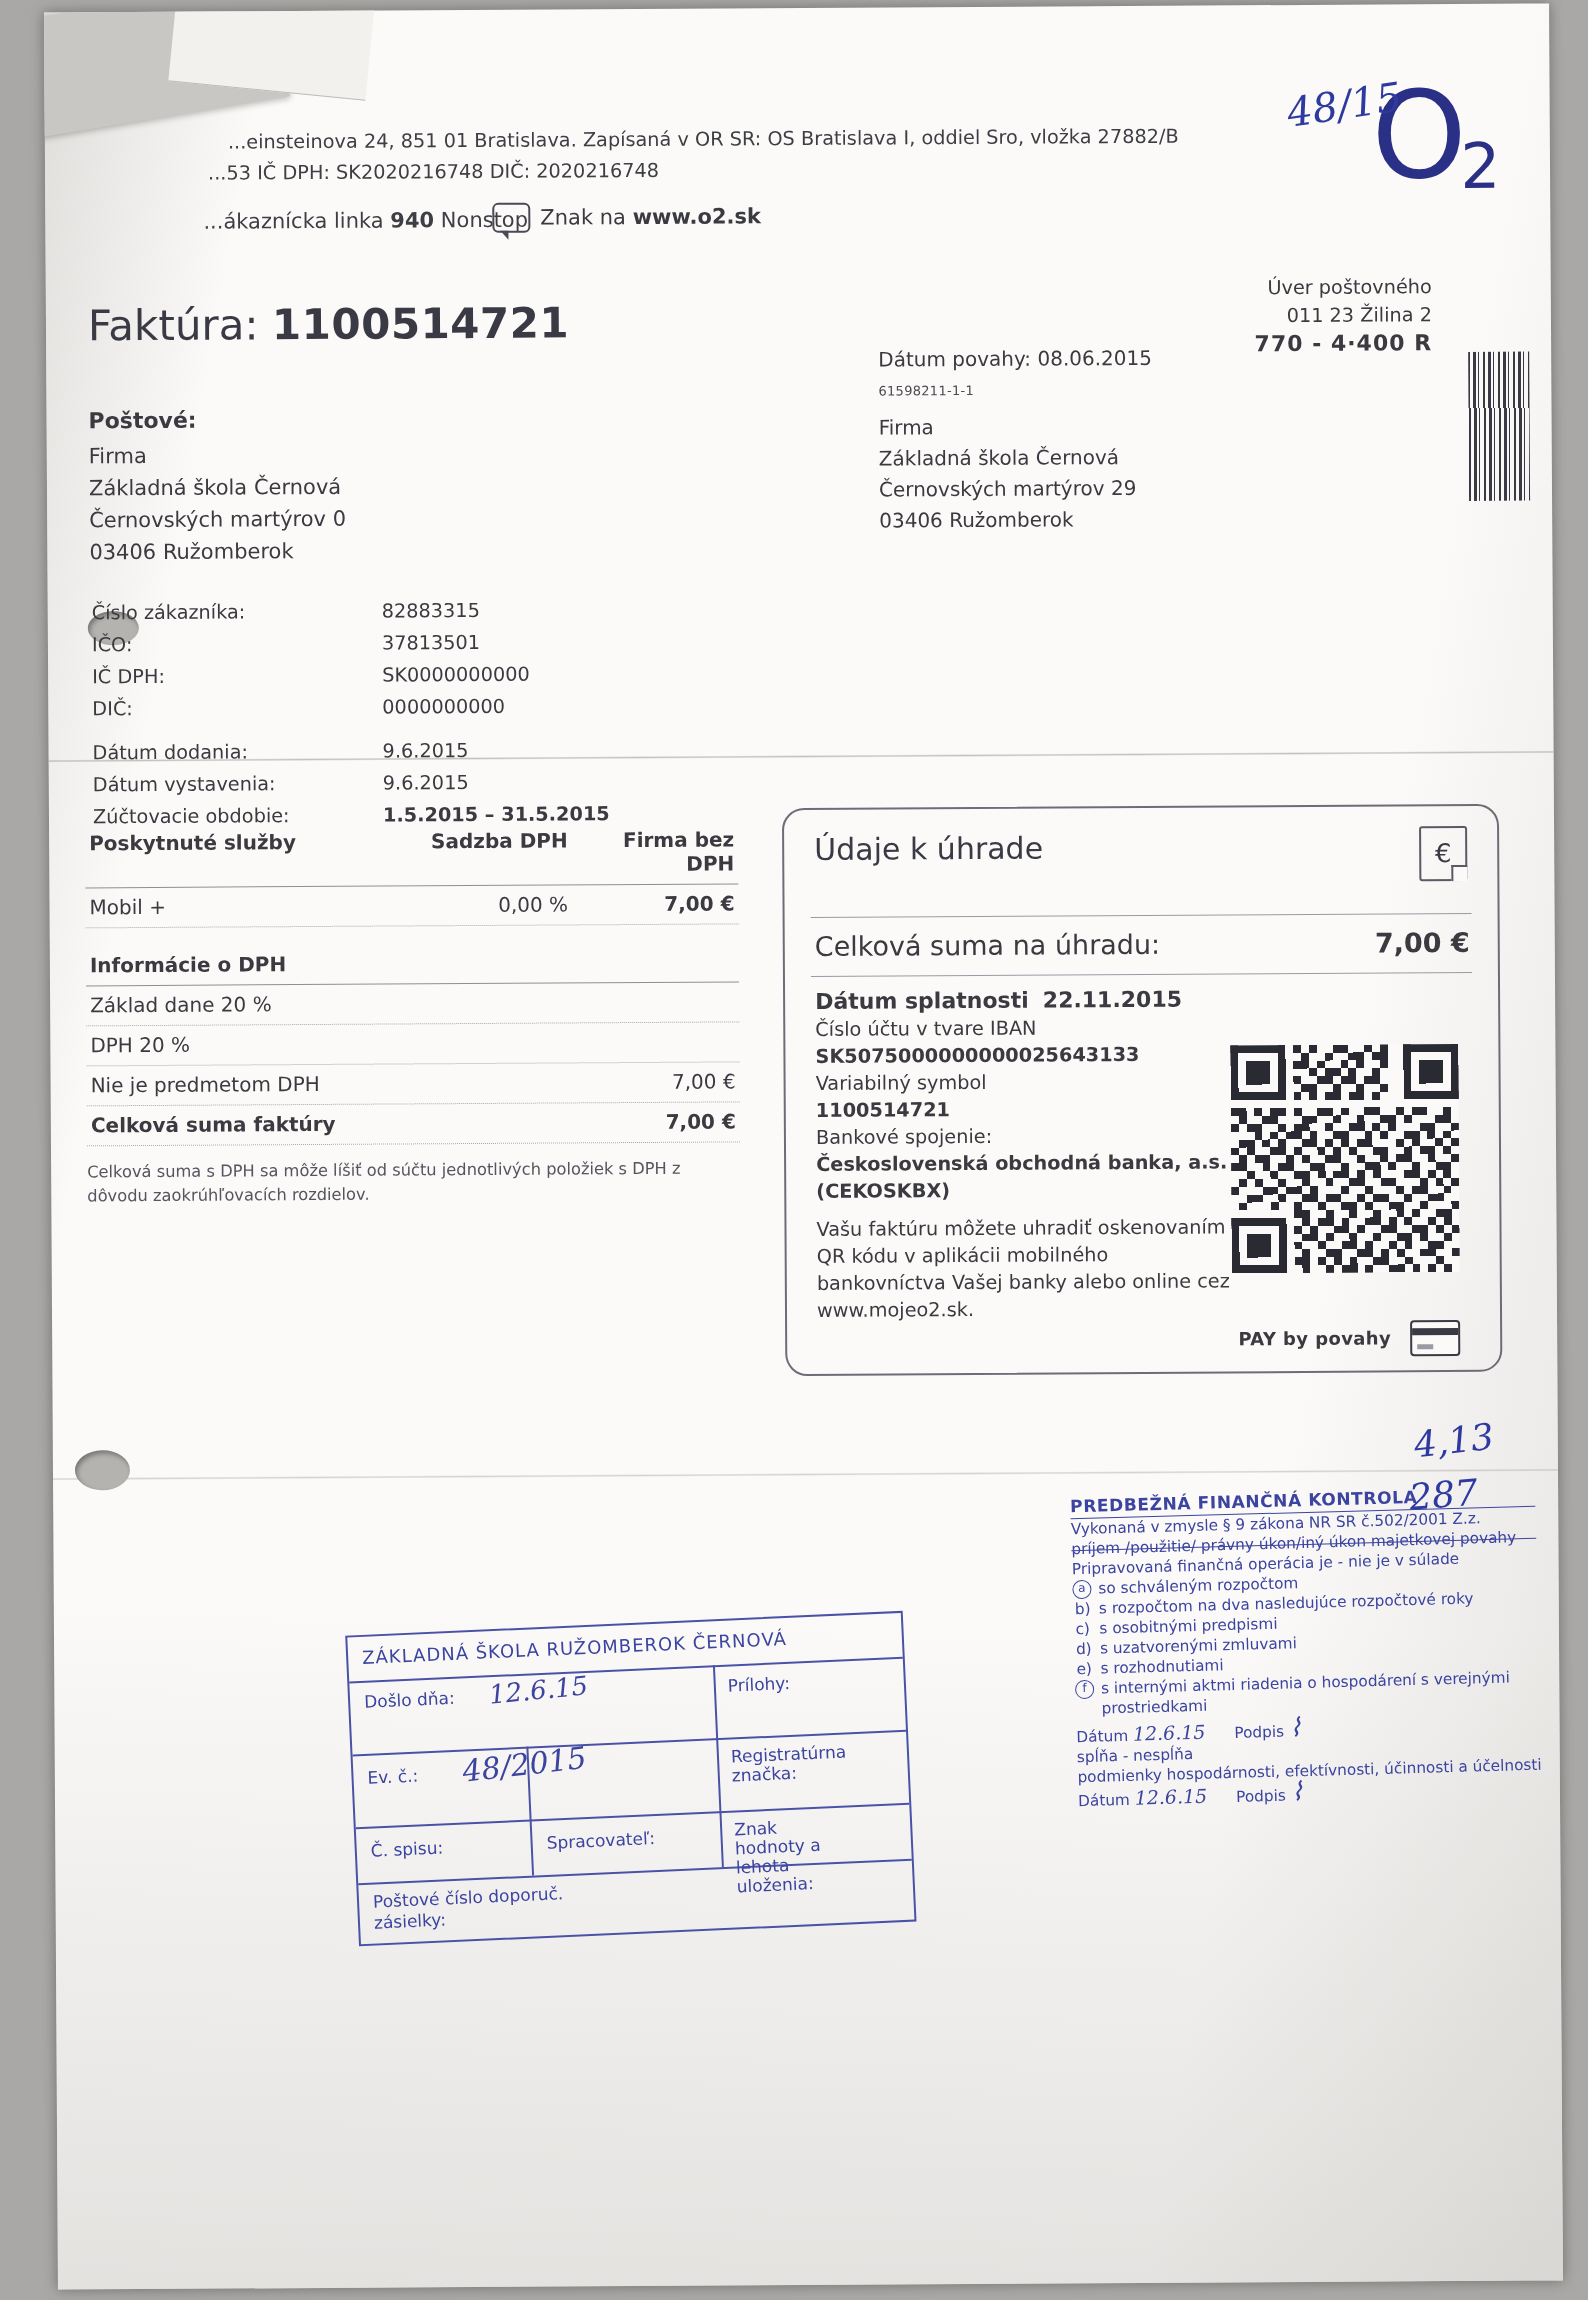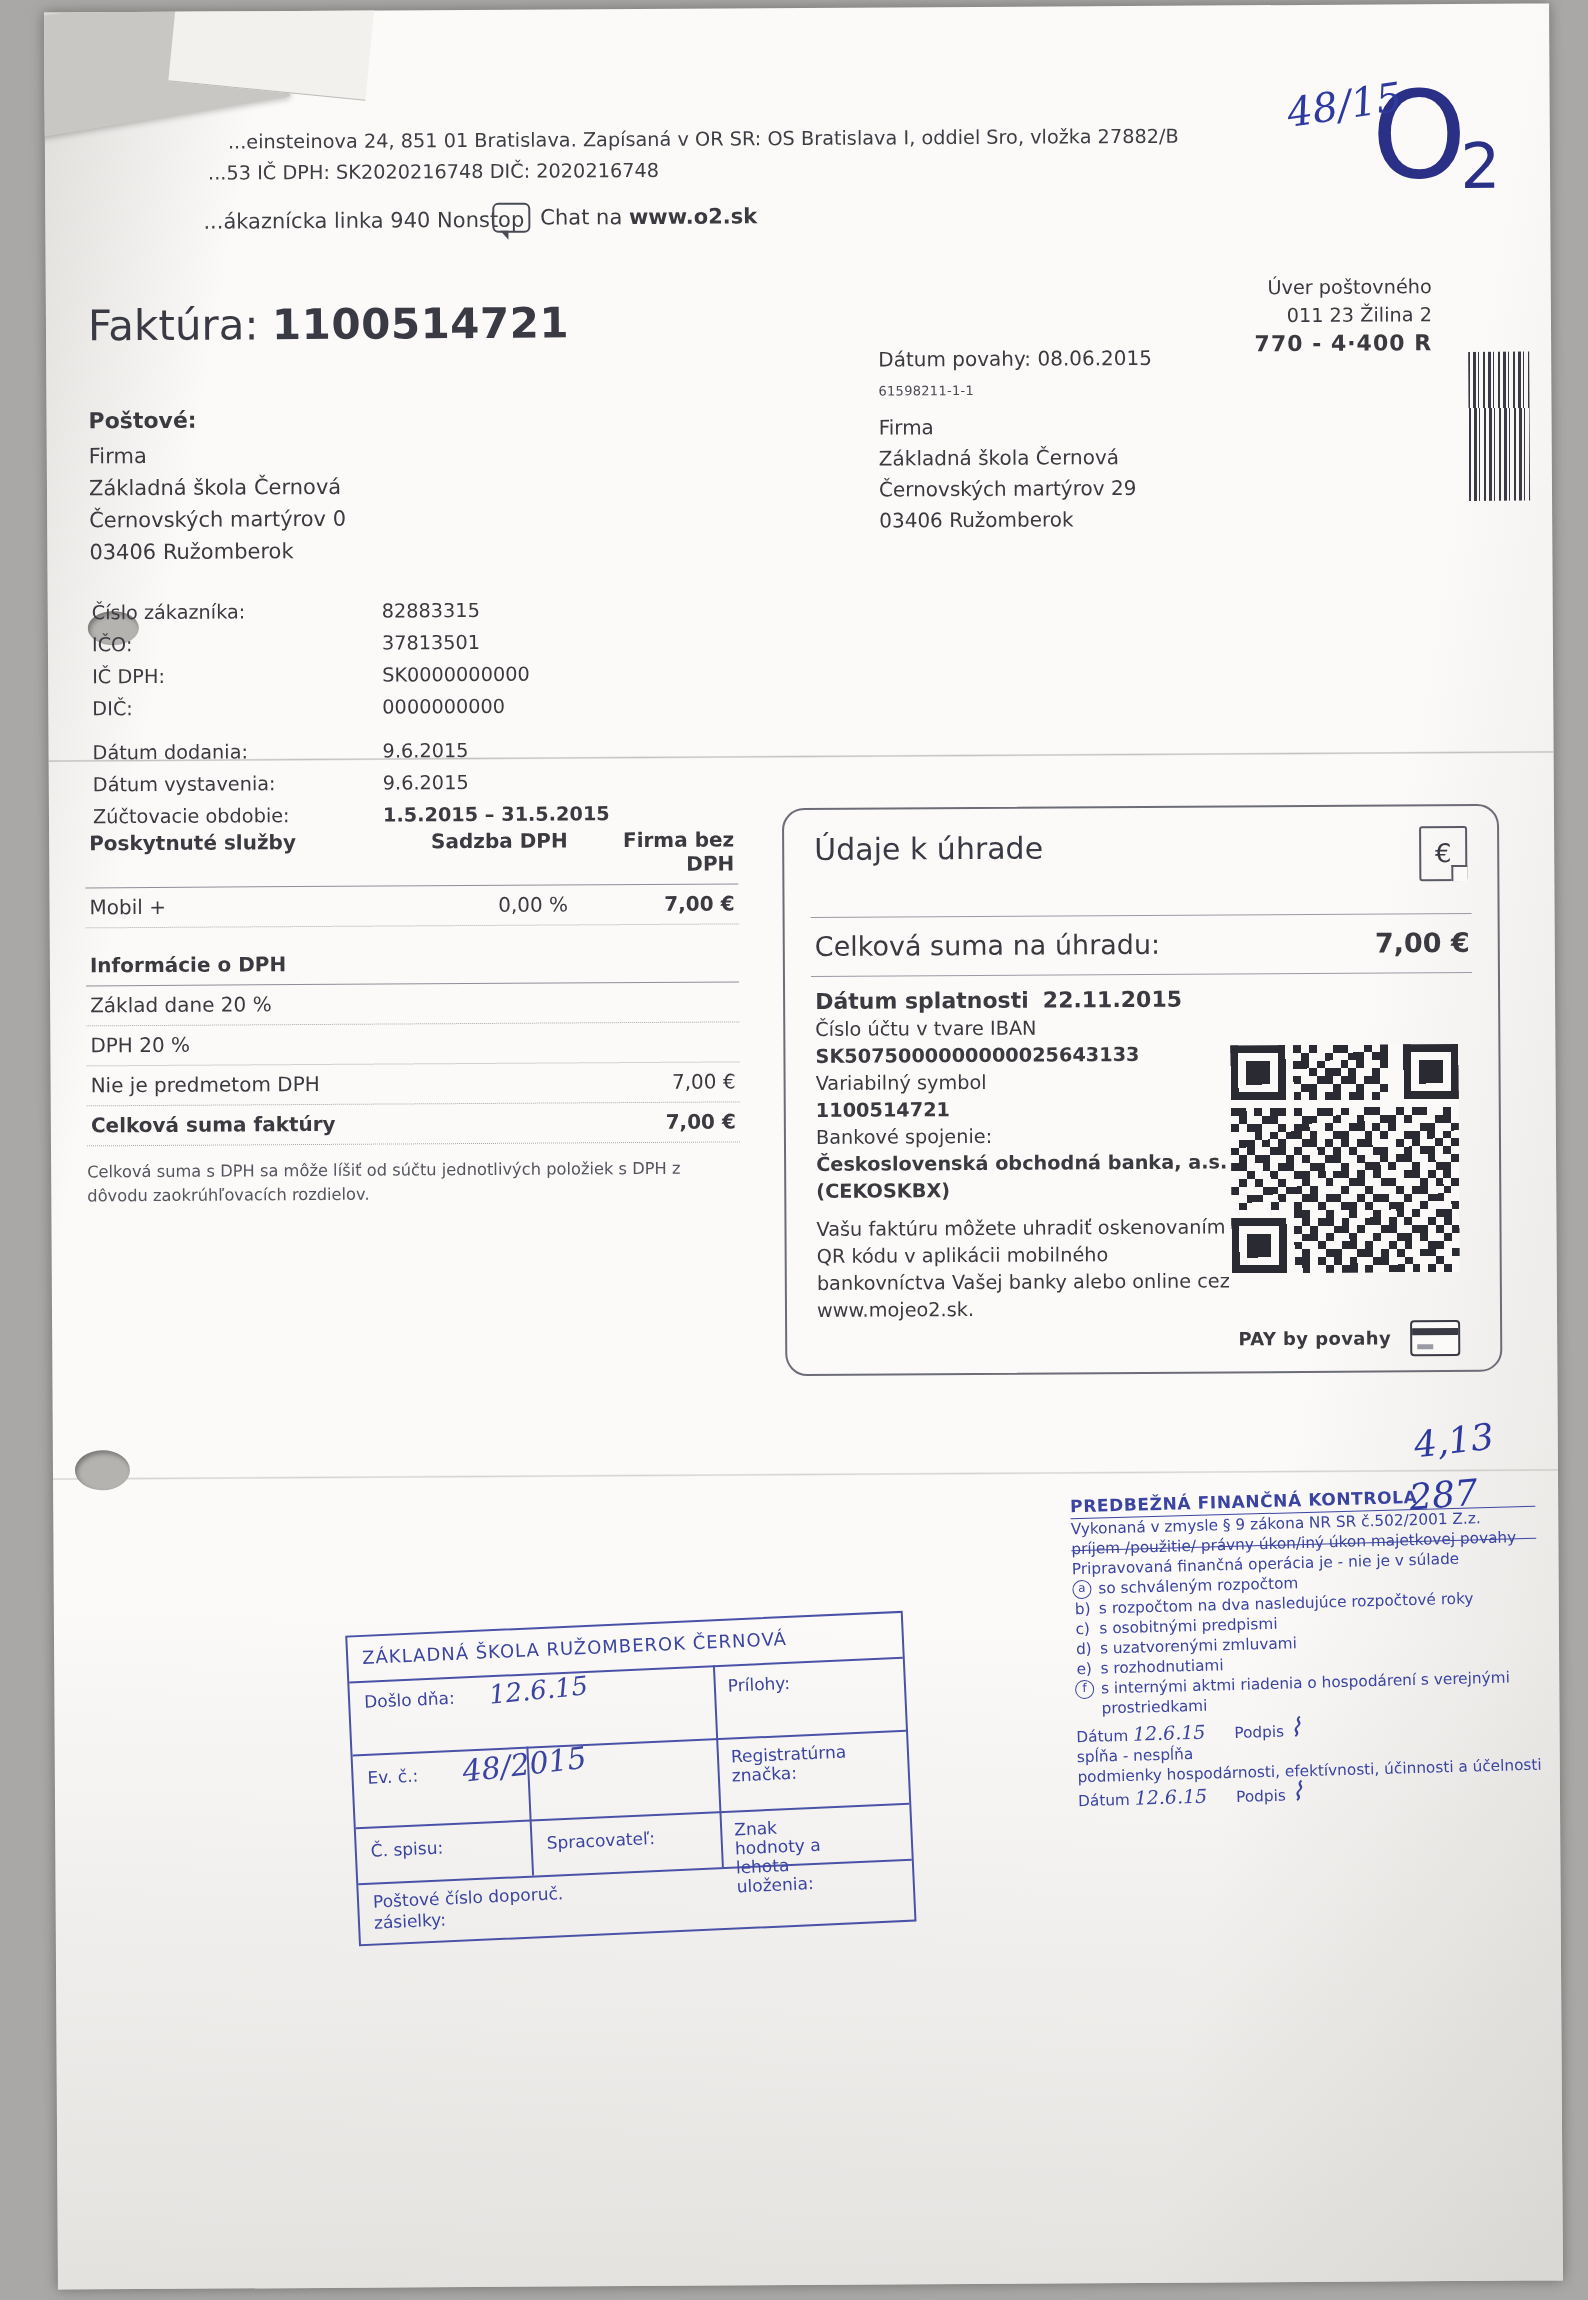--- a/index.html
+++ b/index.html
@@ -81,21 +81,21 @@
   }
   .hdr-line1, .hdr-line2, .hdr-line3 {
     position: absolute;
     white-space: nowrap;
     font-size: 19.3px;
     color: #3e3e45;
   }
   .hdr-line1 { left: 183px; top: 119px; }
   .hdr-line2 { left: 163px; top: 150px; }
   .hdr-line3 { left: 158px; top: 198px; font-size: 21px; }
-  .hdr-line3 b { font-weight: normal; }
+  .hdr-line3 b { font-weight: bold; }
   .chat-ico {
     position: absolute;
     left: 447px;
     top: 193px;
     width: 34px;
     height: 26px;
     border: 2.5px solid #4a4a55;
     border-radius: 6px;
   }
   .chat-ico:after {
@@ -292,21 +292,21 @@
 
     <div class="doc">
 
       <div class="hdr-line1">...einsteinova 24, 851 01 Bratislava. Zapísaná v OR SR: OS Bratislava I, oddiel Sro, vložka 27882/B</div>
       <div class="hdr-line2">...53   IČ DPH: SK2020216748   DIČ: 2020216748</div>
       <div class="hdr-line3">
         <span>...ákaznícka linka </span><b>940</b><span> Nonstop</span>
       </div>
       <div class="chat-ico"></div>
       <div class="chat-txt">
-        <span>Chat na </span><b>www.o2.sk</b>
+        <span>Znak na </span><b>www.o2.sk</b>
       </div>
 
       <div class="o2logo">
         <span>O</span><sub>2</sub>
       </div>
 
       <div class="fakt">
         <span>Faktúra: </span><b>1100514721</b>
       </div>
 

